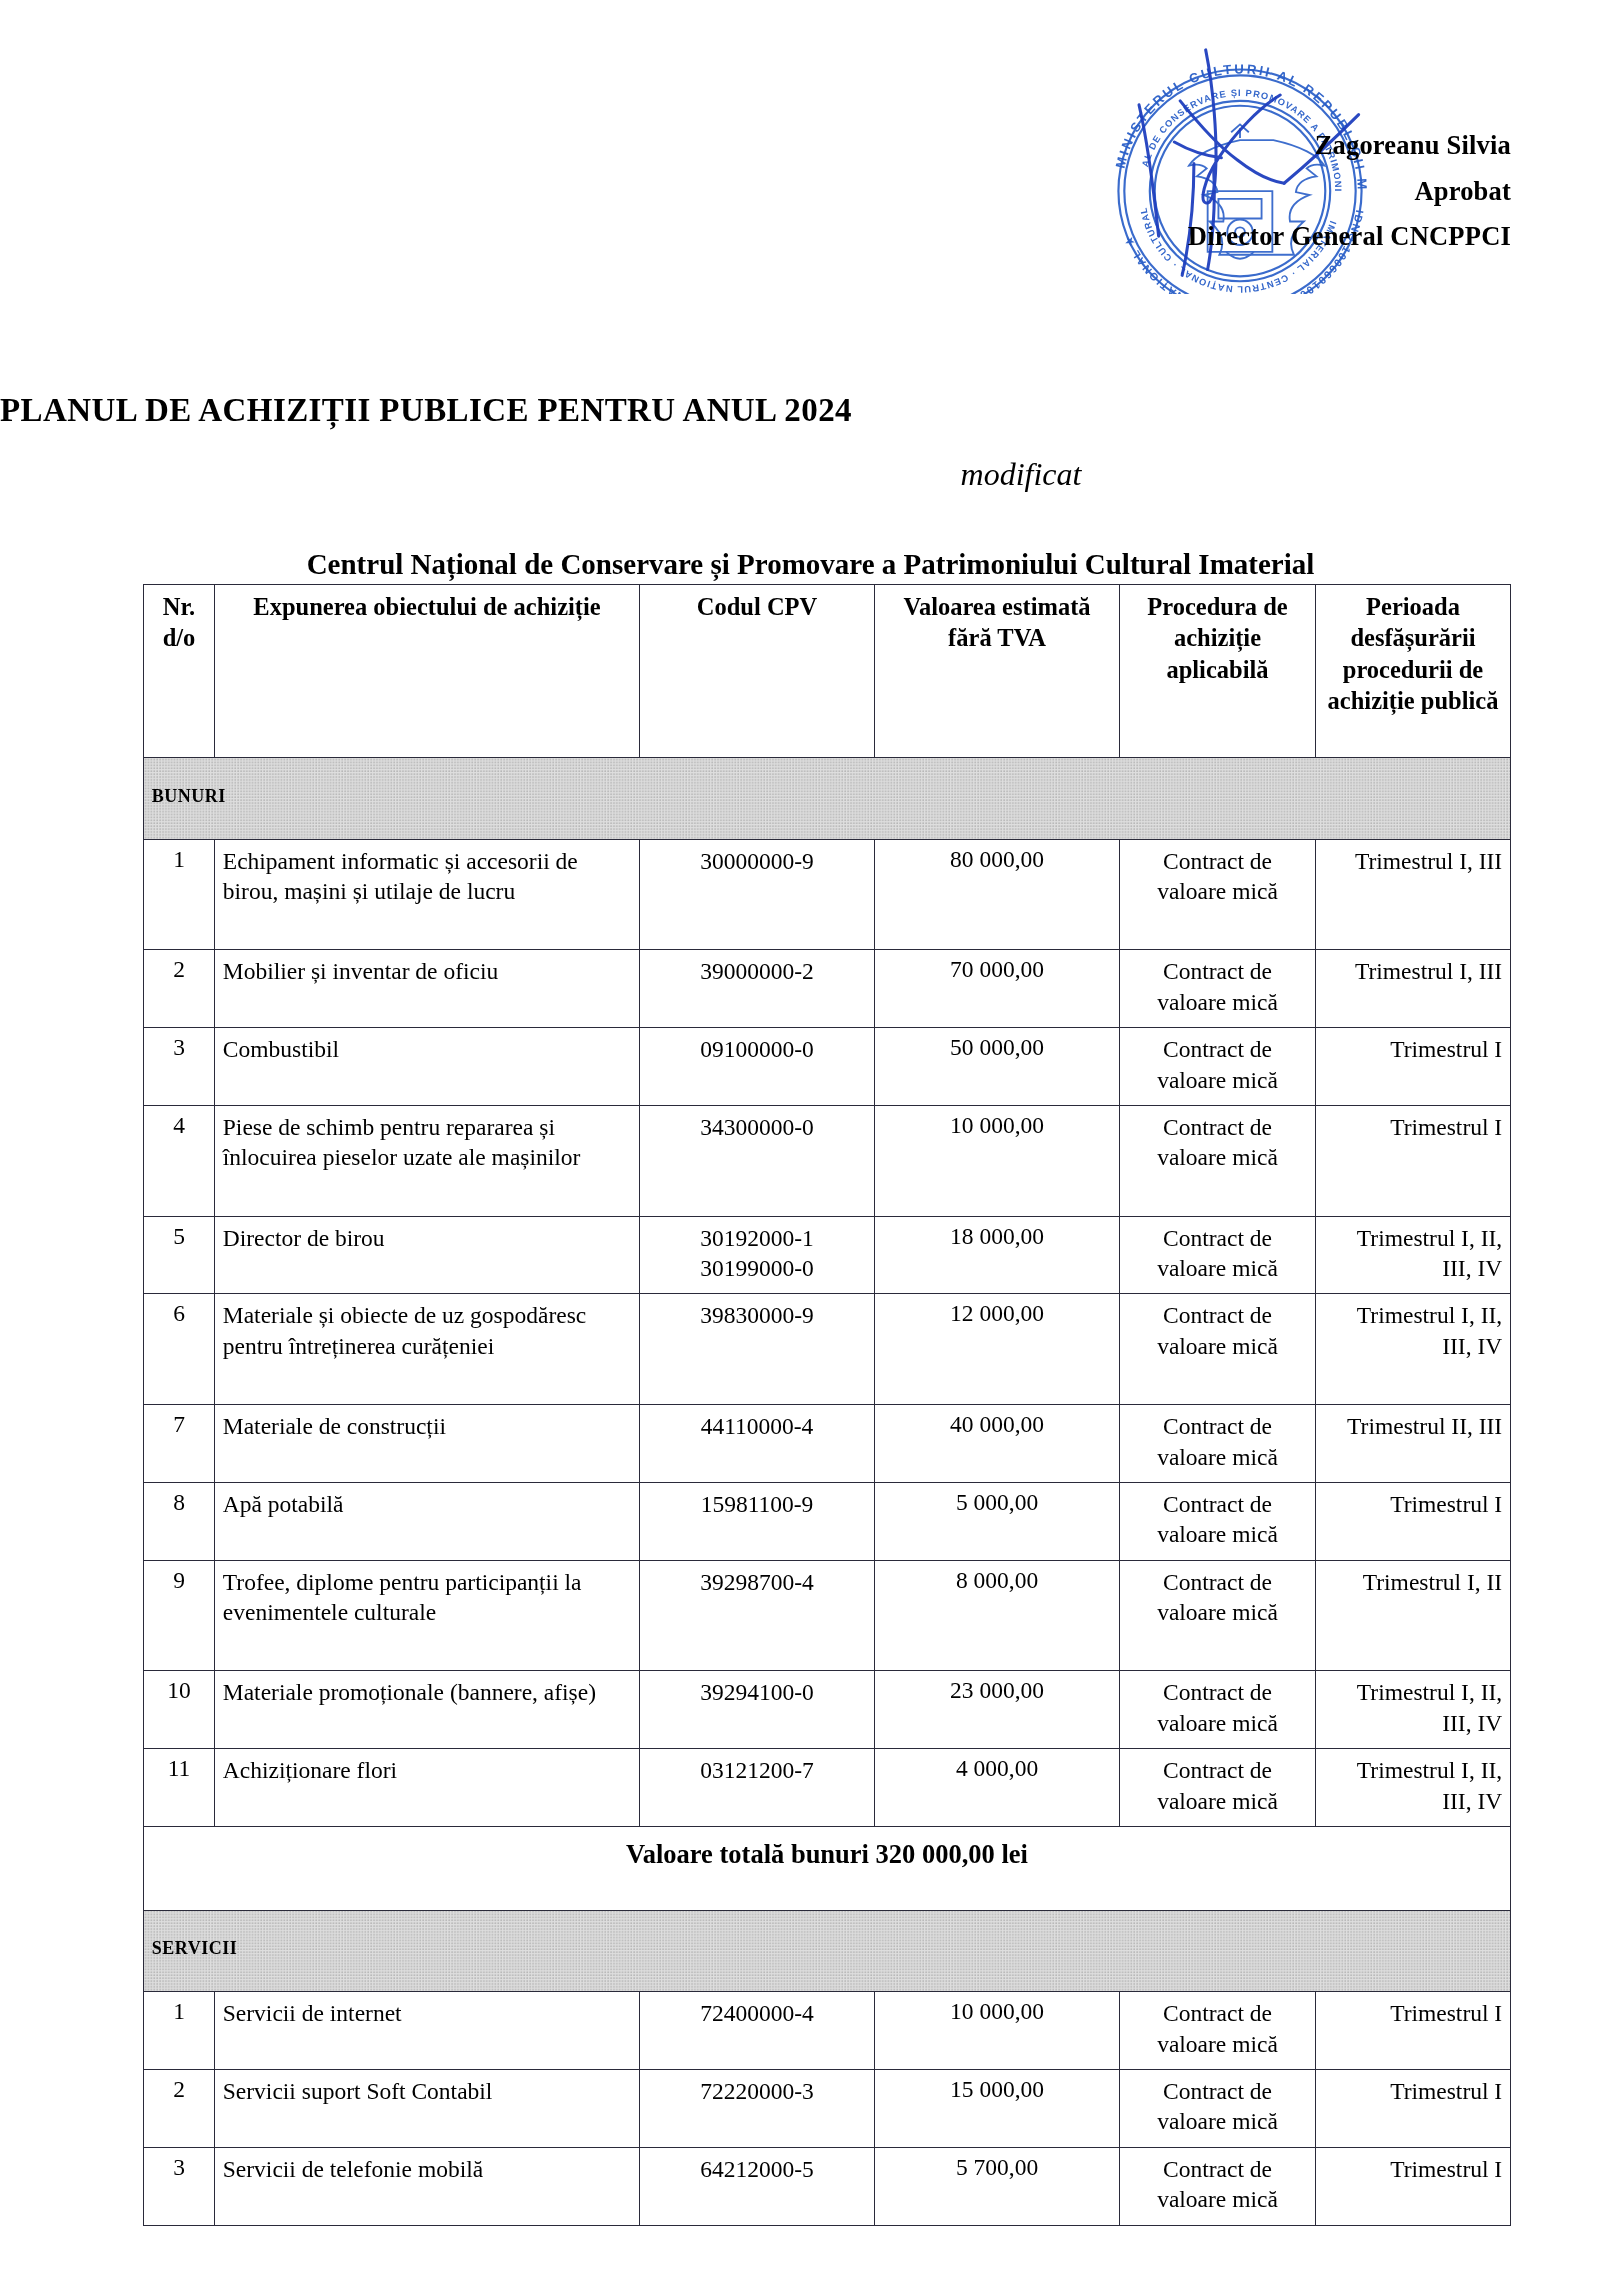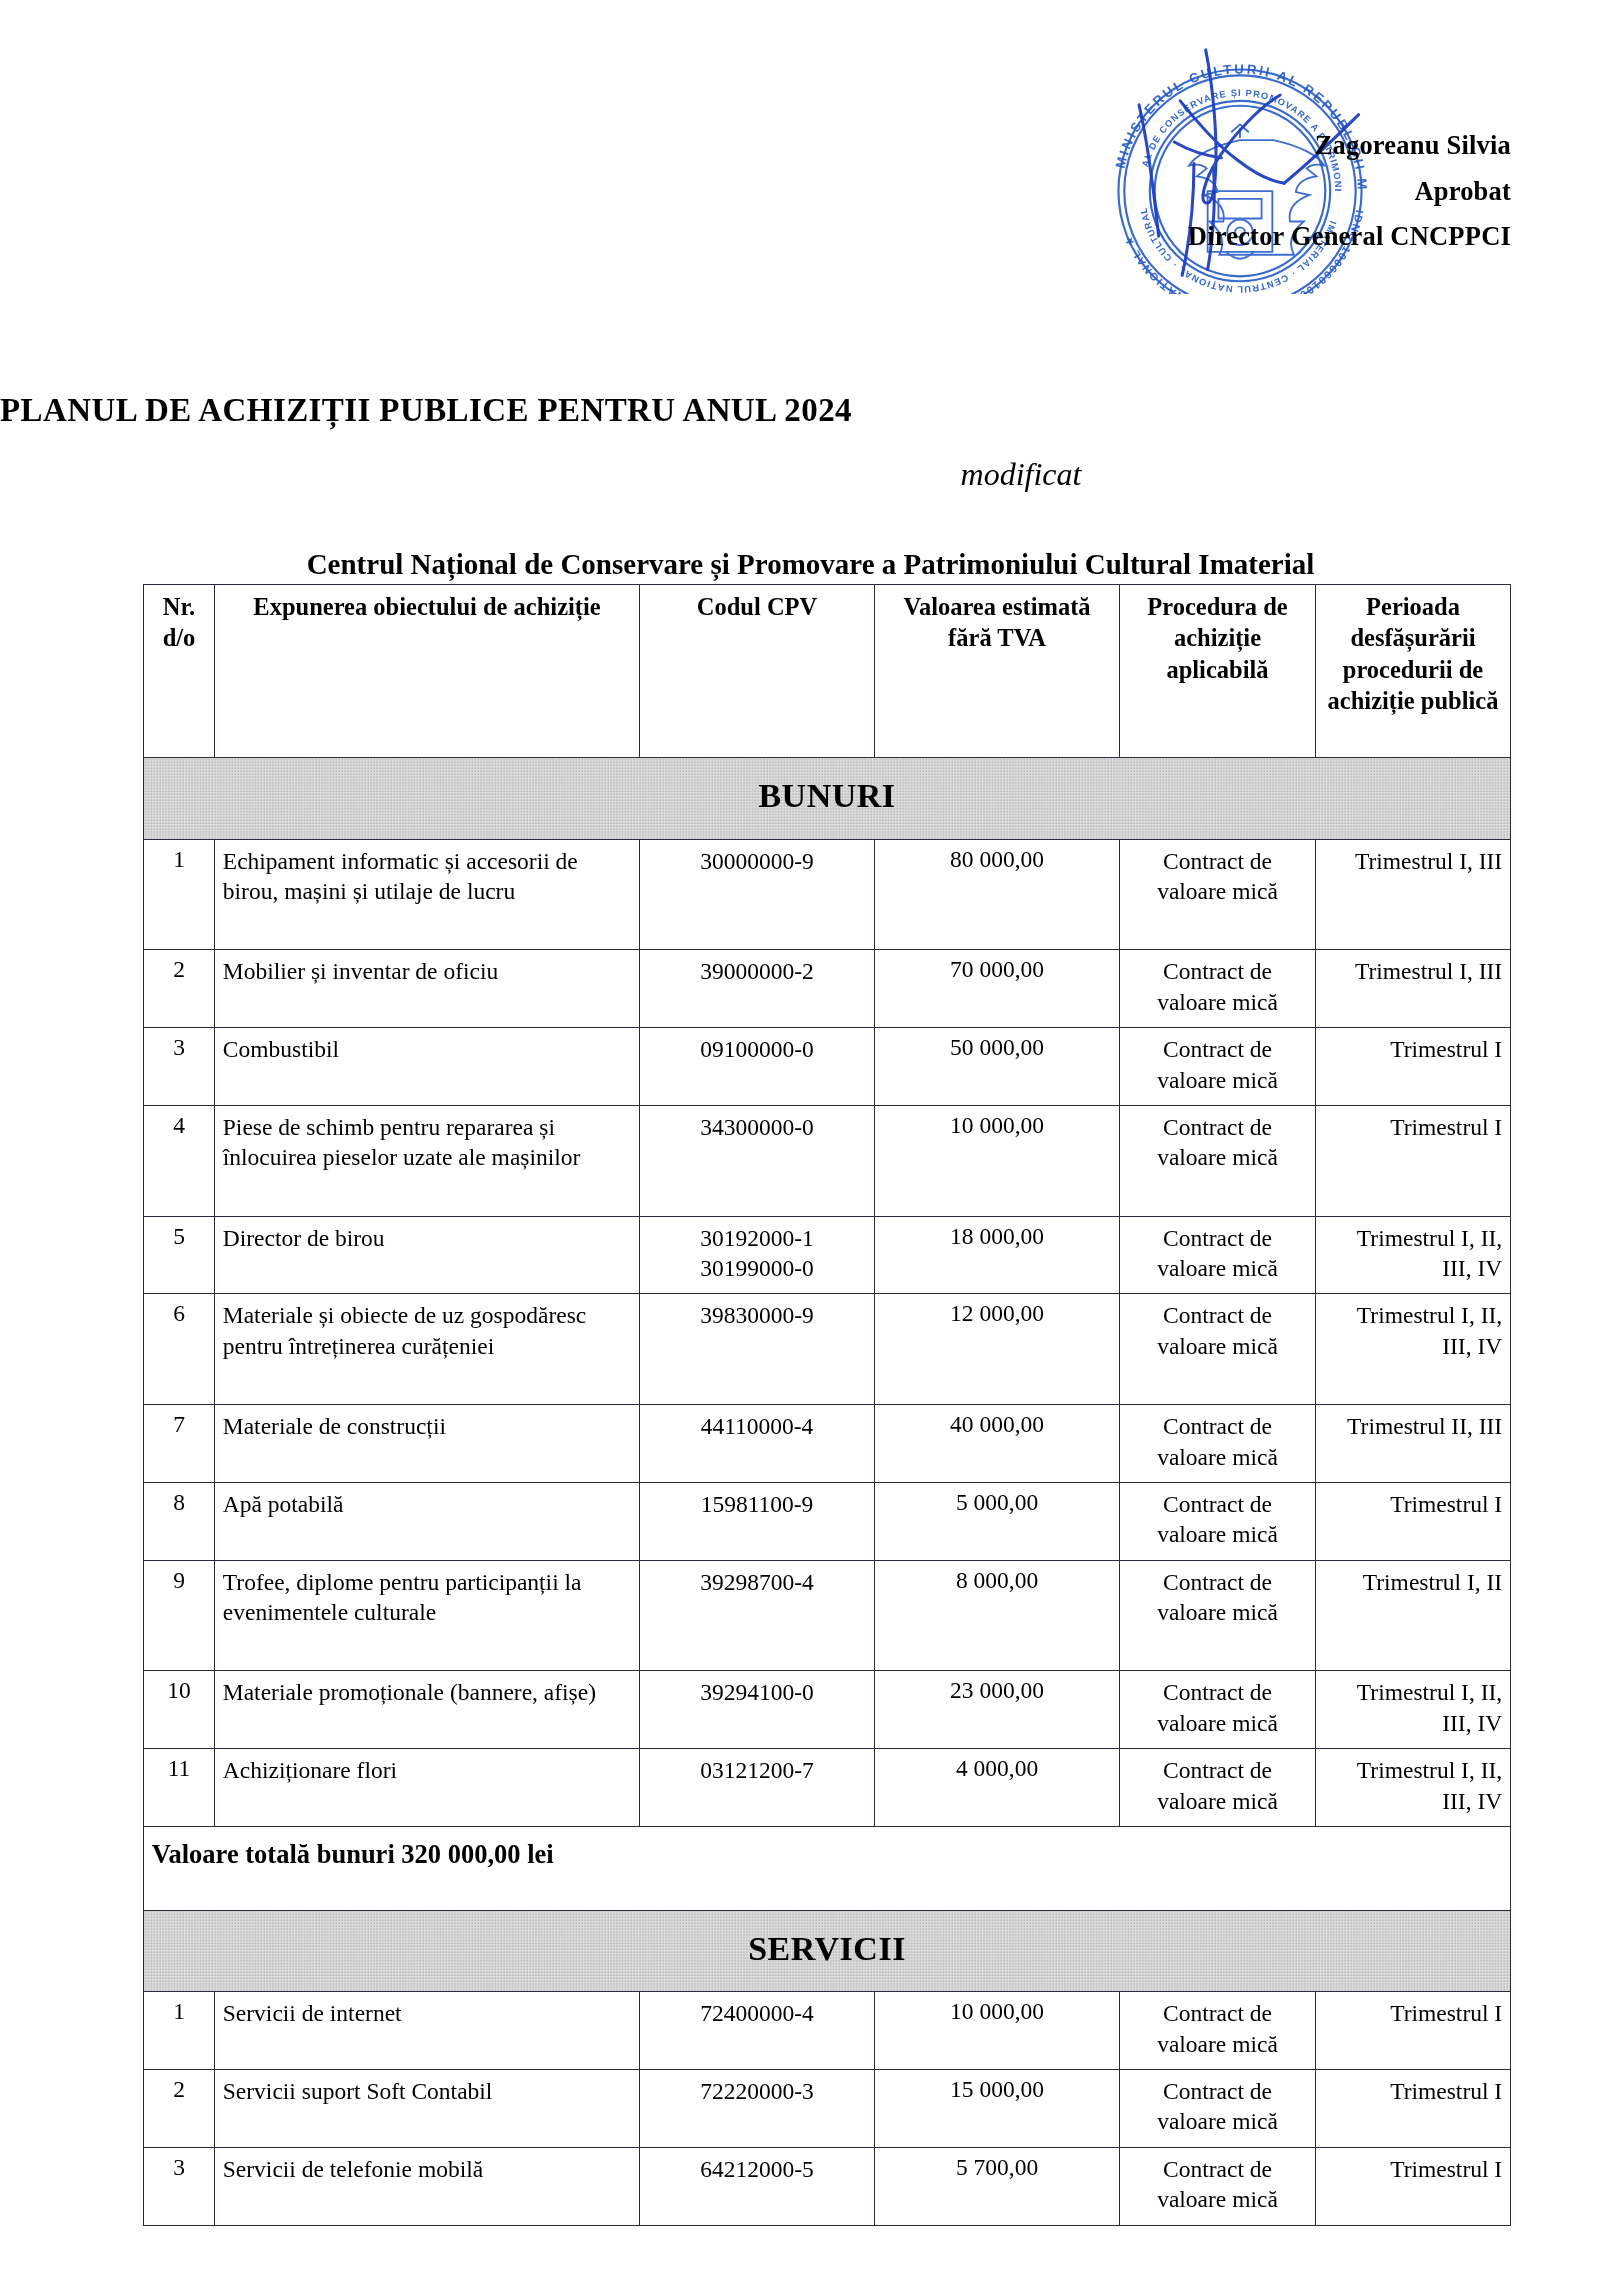--- a/index.html
+++ b/index.html
@@ -123,28 +123,28 @@
   td.cpv { text-align: center; line-height: 1.30; }
   td.val { text-align: center; }
   td.proc{ text-align: center; line-height: 1.30; }
   td.per { text-align: right; line-height: 1.30; }
 
   tr.section-band td {
     background: #dedede;
     background-image:
       radial-gradient(circle at 1px 1px, rgba(120,120,120,.45) 0.6px, transparent 0.8px);
     background-size: 2.9px 2.9px;
-    text-align: center;
-    font-weight: bold;
-    font-size: 34px;
+    font-weight: bold;
+    font-size: 18px;
     height: 65px;
     vertical-align: middle;
     letter-spacing: 0.5px;
   }
   tr.total-band td {
+    text-align: center;
     font-weight: bold;
     font-size: 26.5px;
     height: 61px;
     vertical-align: top;
     padding-top: 11.8px;
     margin-left: 11px;
   }
 
   
   tr.h3 td { height: 94px; }

